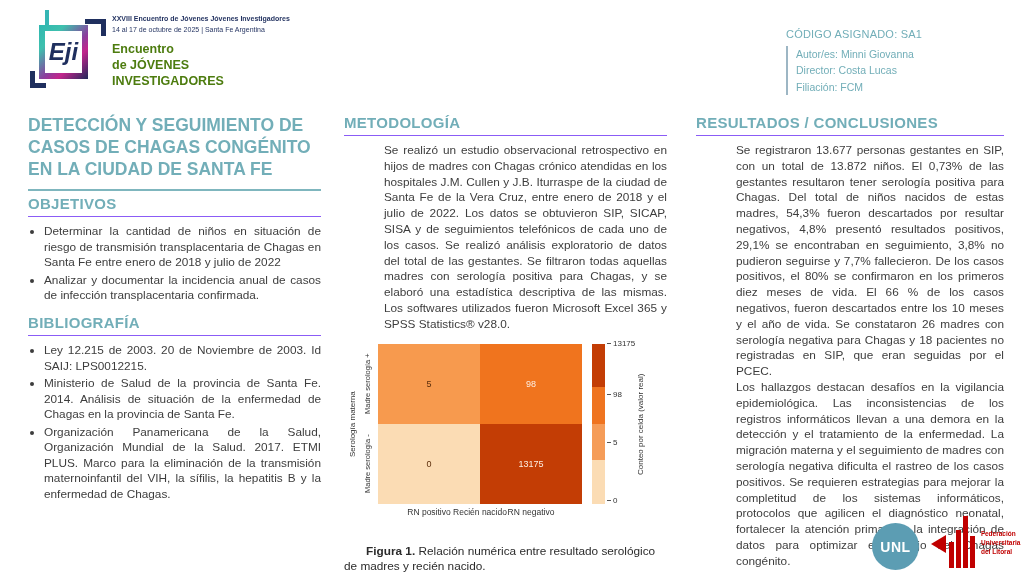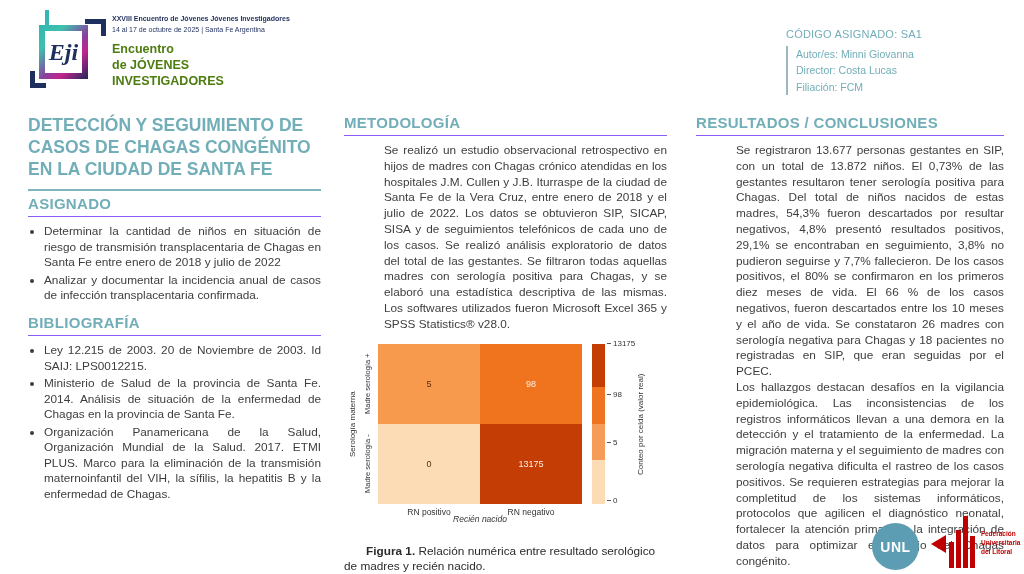--- a/index.html
+++ b/index.html
@@ -11,21 +11,21 @@
   }
   
   .logo-wrap { position:absolute; left:30px; top:8px; width:105px; height:92px; }
   .logo-teal-bar { position:absolute; left:15px; top:2px; width:4px; height:19px; background:#35b6b4; }
   .logo-bracket-tr { position:absolute; left:55px; top:11px; width:21px; height:17px;
     border-top:5px solid #1f2f5e; border-right:5px solid #1f2f5e; }
   .logo-bracket-bl { position:absolute; left:0px; top:63px; width:16px; height:17px;
     border-left:5px solid #1f2f5e; border-bottom:5px solid #1f2f5e; }
   .eji-box { position:absolute; left:9px; top:17px; width:49px; height:54px;
     background:linear-gradient(135deg,#2fb7b0 0%,#3ec0ae 25%,#8a3f9e 55%,#c2258c 70%,#20295a 100%);
-    display:flex; align-items:center; justify-content:center;font-family:Liberation Serif, serif; }
+    display:flex; align-items:center; justify-content:center; }
   .eji-inner { width:37px; height:42px; background:#ffffff; display:flex; align-items:center;
     justify-content:center; color:#1f2f5e; font-weight:bold; font-style:italic; font-size:24px; }
   .event-text { position:absolute; left:112px; top:14px; width:220px; color:#1f2f5e; }
   .event-line1 { font-size:7px; font-weight:bold; line-height:1.5; }
   .event-line2 { font-size:7px; line-height:1.4; }
   .brand { position:absolute; left:112px; top:41px; color:#4d7c0f; font-weight:bold;
     font-size:12.5px; line-height:1.28; }
   .meta { position:absolute; left:786px; top:28px; width:230px; }
   .code { color:#72aeb8; font-size:11px; letter-spacing:0.2px; margin-bottom:6px; }
   .authors { border-left:2px solid #9db6c4; padding-left:8px; color:#72aeb8;
@@ -52,22 +52,22 @@
   .fig-plot { position:absolute; left:34px; top:6px; width:204px; height:160px;
     display:grid; grid-template-columns:1fr 1fr; grid-template-rows:1fr 1fr; }
   .cell { display:flex; align-items:center; justify-content:center; font-size:9px; }
   .cell-00 { background:#f79a4e; color:#5b2d0a; }
   .cell-01 { background:#f0741e; color:#fdeee2; }
   .cell-10 { background:#fbdcb4; color:#5b2d0a; }
   .cell-11 { background:#c33d05; color:#fdeee2; }
   .fig-xtick { position:absolute; top:169px; width:102px; text-align:center;
     font-size:8.5px; color:#333; }
   .fig-xtick.t0 { left:34px; } .fig-xtick.t1 { left:136px; }
-  .fig-xlabel { position:absolute; left:34px; top:176px; width:204px; text-align:center;
-    font-size:8.5px; color:#333;font-style:italic; }
+  .fig-xlabel { position:absolute; left:34px; top:169px; width:204px; text-align:center;
+    font-size:8.5px; color:#333; }
   .cbar { position:absolute; left:248px; top:6px; width:13px; height:160px; }
   .cbar div { width:100%; }
   .cb-s1 { height:27%; background:#c33d05; }
   .cb-s2 { height:23%; background:#ef7420; }
   .cb-s3 { height:23%; background:#f59c58; }
   .cb-s4 { height:27%; background:#fbdcb4; }
   .cbar-tick { position:absolute; left:263px; font-size:8px; color:#333; white-space:nowrap; }
   .cbar-tick::before { content:""; display:inline-block; width:4px; height:1px;
     background:#555; margin-right:2px; vertical-align:middle; }
   .ct0 { top:1px; } .ct1 { top:52px; } .ct2 { top:100px; } .ct3 { top:158px; }
@@ -116,21 +116,21 @@
     <div class="code">CÓDIGO ASIGNADO: SA1</div>
     <div class="authors">
       <div>Autor/es: Minni Giovanna</div>
       <div>Director: Costa Lucas</div>
       <div>Filiación: FCM</div>
     </div>
   </div>
 
   <div class="col col-left">
     <div class="title">DETECCIÓN Y SEGUIMIENTO DE CASOS DE CHAGAS CONGÉNITO EN LA CIUDAD DE SANTA FE</div>
-    <div class="sec-h">ASIGNADO</div>
+    <div class="sec-h">OBJETIVOS</div>
     <ul class="blist">
       <li>Determinar la cantidad de niños en situación de riesgo de transmisión transplacentaria de Chagas en Santa Fe entre enero de 2018 y julio de 2022</li>
       <li>Analizar y documentar la incidencia anual de casos de infección transplacentaria confirmada.</li>
     </ul>
     <div class="sec-h">BIBLIOGRAFÍA</div>
     <ul class="blist">
       <li>Ley 12.215 de 2003. 20 de Noviembre de 2003. Id SAIJ: LPS0012215.</li>
       <li>Ministerio de Salud de la provincia de Santa Fe. 2014. Análisis de situación de la enfermedad de Chagas en la provincia de Santa Fe.</li>
       <li>Organización Panamericana de la Salud, Organización Mundial de la Salud. 2017. ETMI PLUS. Marco para la eliminación de la transmisión maternoinfantil del VIH, la sífilis, la hepatitis B y la enfermedad de Chagas.</li>
     </ul>

